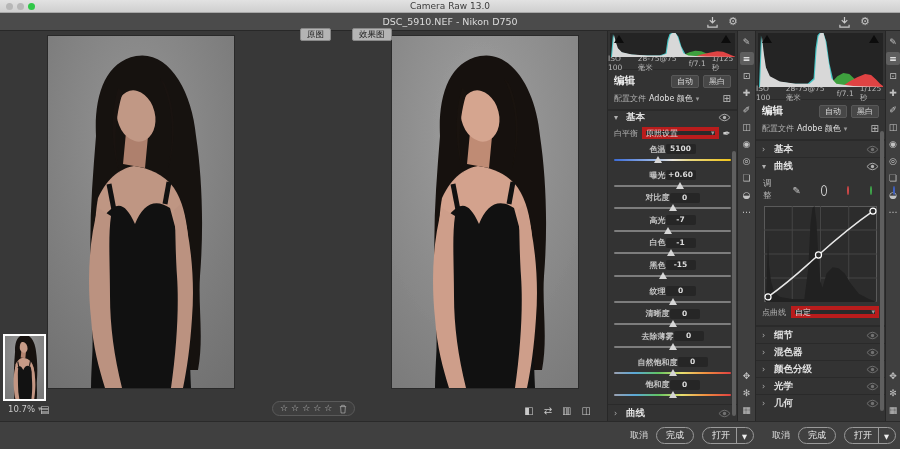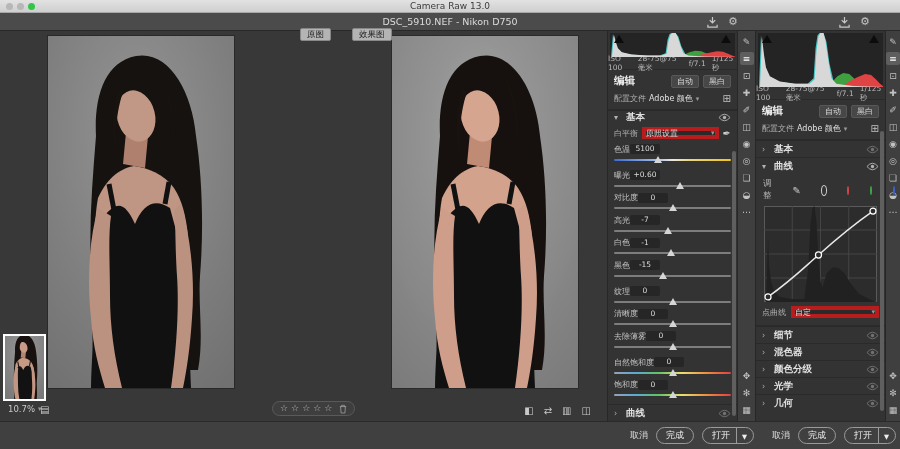--- a/index.html
+++ b/index.html
@@ -61,21 +61,21 @@
   .chev2{font-size:8px;color:#b0b0b0;width:8px;font-weight:normal;}
   .eye{margin-left:auto;display:flex;cursor:pointer;}
   .eye.dim{opacity:.5;}
   .wbrow{display:flex;align-items:center;gap:4px;padding:3px 6px 2px 6px;font-size:8px;color:#b5b5b5;}
   .select{display:flex;align-items:center;justify-content:space-between;background:#2a2a2a;border:4px solid #b91c1c;border-radius:0;padding:0 0;color:#dedede;height:12px;font-size:8px;cursor:pointer;}
   .wbrow .select{flex:1;}
   .dropper{font-size:10px;color:#cfcfcf;cursor:pointer;}
   .sliders{padding:0 6px 5px 6px;display:flex;flex-direction:column;}
   .srow{margin-top:2.5px;}
   .srow.gap{margin-top:6px;}
-  .srow-top{display:flex;justify-content:flex-start;align-items:center;}
+  .srow-top{display:flex;justify-content:center;align-items:center;font-weight:bold;}
   .slabel{font-size:8px;color:#c3c3c3;}
   .svalue{font-size:7.5px;color:#ddd;background:#262626;border-radius:2px;min-width:30px;text-align:center;padding:0 2px;line-height:10px;cursor:text;}
   .strack{position:relative;height:8px;margin-top:1px;cursor:pointer;}
   .strack::before{content:"";position:absolute;left:0;right:0;top:3px;height:2px;background:#7d7d7d;border-radius:1px;}
   .track-temp::before{background:linear-gradient(90deg,#3b6bd6,#9db9e8 35%,#ece8e0 50%,#e8d780 65%,#f0c419);}
   .track-tint::before{background:linear-gradient(90deg,#2f9e3f,#a8d8a8 35%,#ece4ec 50%,#dda8dd 65%,#c03ec0);}
   .track-sat::before{background:linear-gradient(90deg,#9aa0b0,#5aa8d8 18%,#62c462 38%,#e8e070 58%,#f09040 78%,#e04040);}
   .thumbtri{position:absolute;top:0;width:0;height:0;border-left:4px solid transparent;border-right:4px solid transparent;border-bottom:7px solid #d6d6d6;margin-left:-4px;}
   .scrollbar{position:absolute;right:1px;width:4px;border-radius:2px;background:#5f5f5f;}
   .adjrow{display:flex;align-items:center;gap:21px;padding:4px 7px;font-size:8.5px;color:#b5b5b5;}

